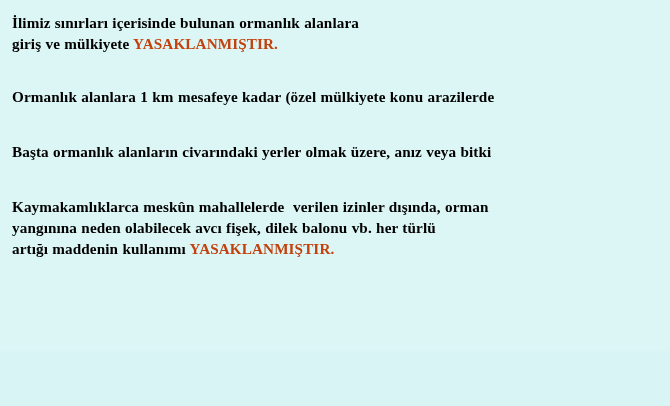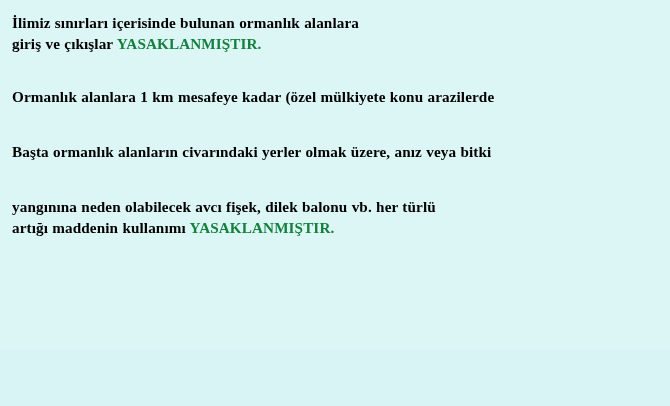--- a/index.html
+++ b/index.html
@@ -27,36 +27,37 @@
     line-height: 21px;
     font-weight: 700;
     letter-spacing: 0.1px;
     word-spacing: 0.4px;
   }
   .p1 { margin: 0 0 0 0; }
   .p2 { margin: 32px 0 0 0; }
   .p3 { margin: 34px 0 0 0; }
   .p4 { margin: 34px 0 0 0; }
   .hl {
-    color: #15803d;
+    color: #c2410c;
     font-weight: 700;
   }
   .line { display: block; white-space: pre-wrap; }
 </style>
 </head>
 <body>
 
 <div class="page">
   <div class="para p1">
       <span class="line"><span>İlimiz sınırları içerisinde bulunan ormanlık alanlara</span></span>
-      <span class="line"><span>giriş ve çıkışlar </span><span class="hl">YASAKLANMIŞTIR.</span></span>
+      <span class="line"><span>giriş ve mülkiyete </span><span class="hl">YASAKLANMIŞTIR.</span></span>
     </div>
   <div class="para p2">
       <span class="line"><span>Ormanlık alanlara 1 km mesafeye kadar (özel mülkiyete konu arazilerde</span></span>
     </div>
   <div class="para p3">
       <span class="line"><span>Başta ormanlık alanların civarındaki yerler olmak üzere, anız veya bitki</span></span>
     </div>
   <div class="para p4">
+      <span class="line"><span>Kaymakamlıklarca meskûn mahallelerde  verilen izinler dışında, orman</span></span>
       <span class="line"><span>yangınına neden olabilecek avcı fişek, dilek balonu vb. her türlü</span></span>
       <span class="line"><span>artığı maddenin kullanımı </span><span class="hl">YASAKLANMIŞTIR.</span></span>
     </div>
 </div>
 
 </body></html>

